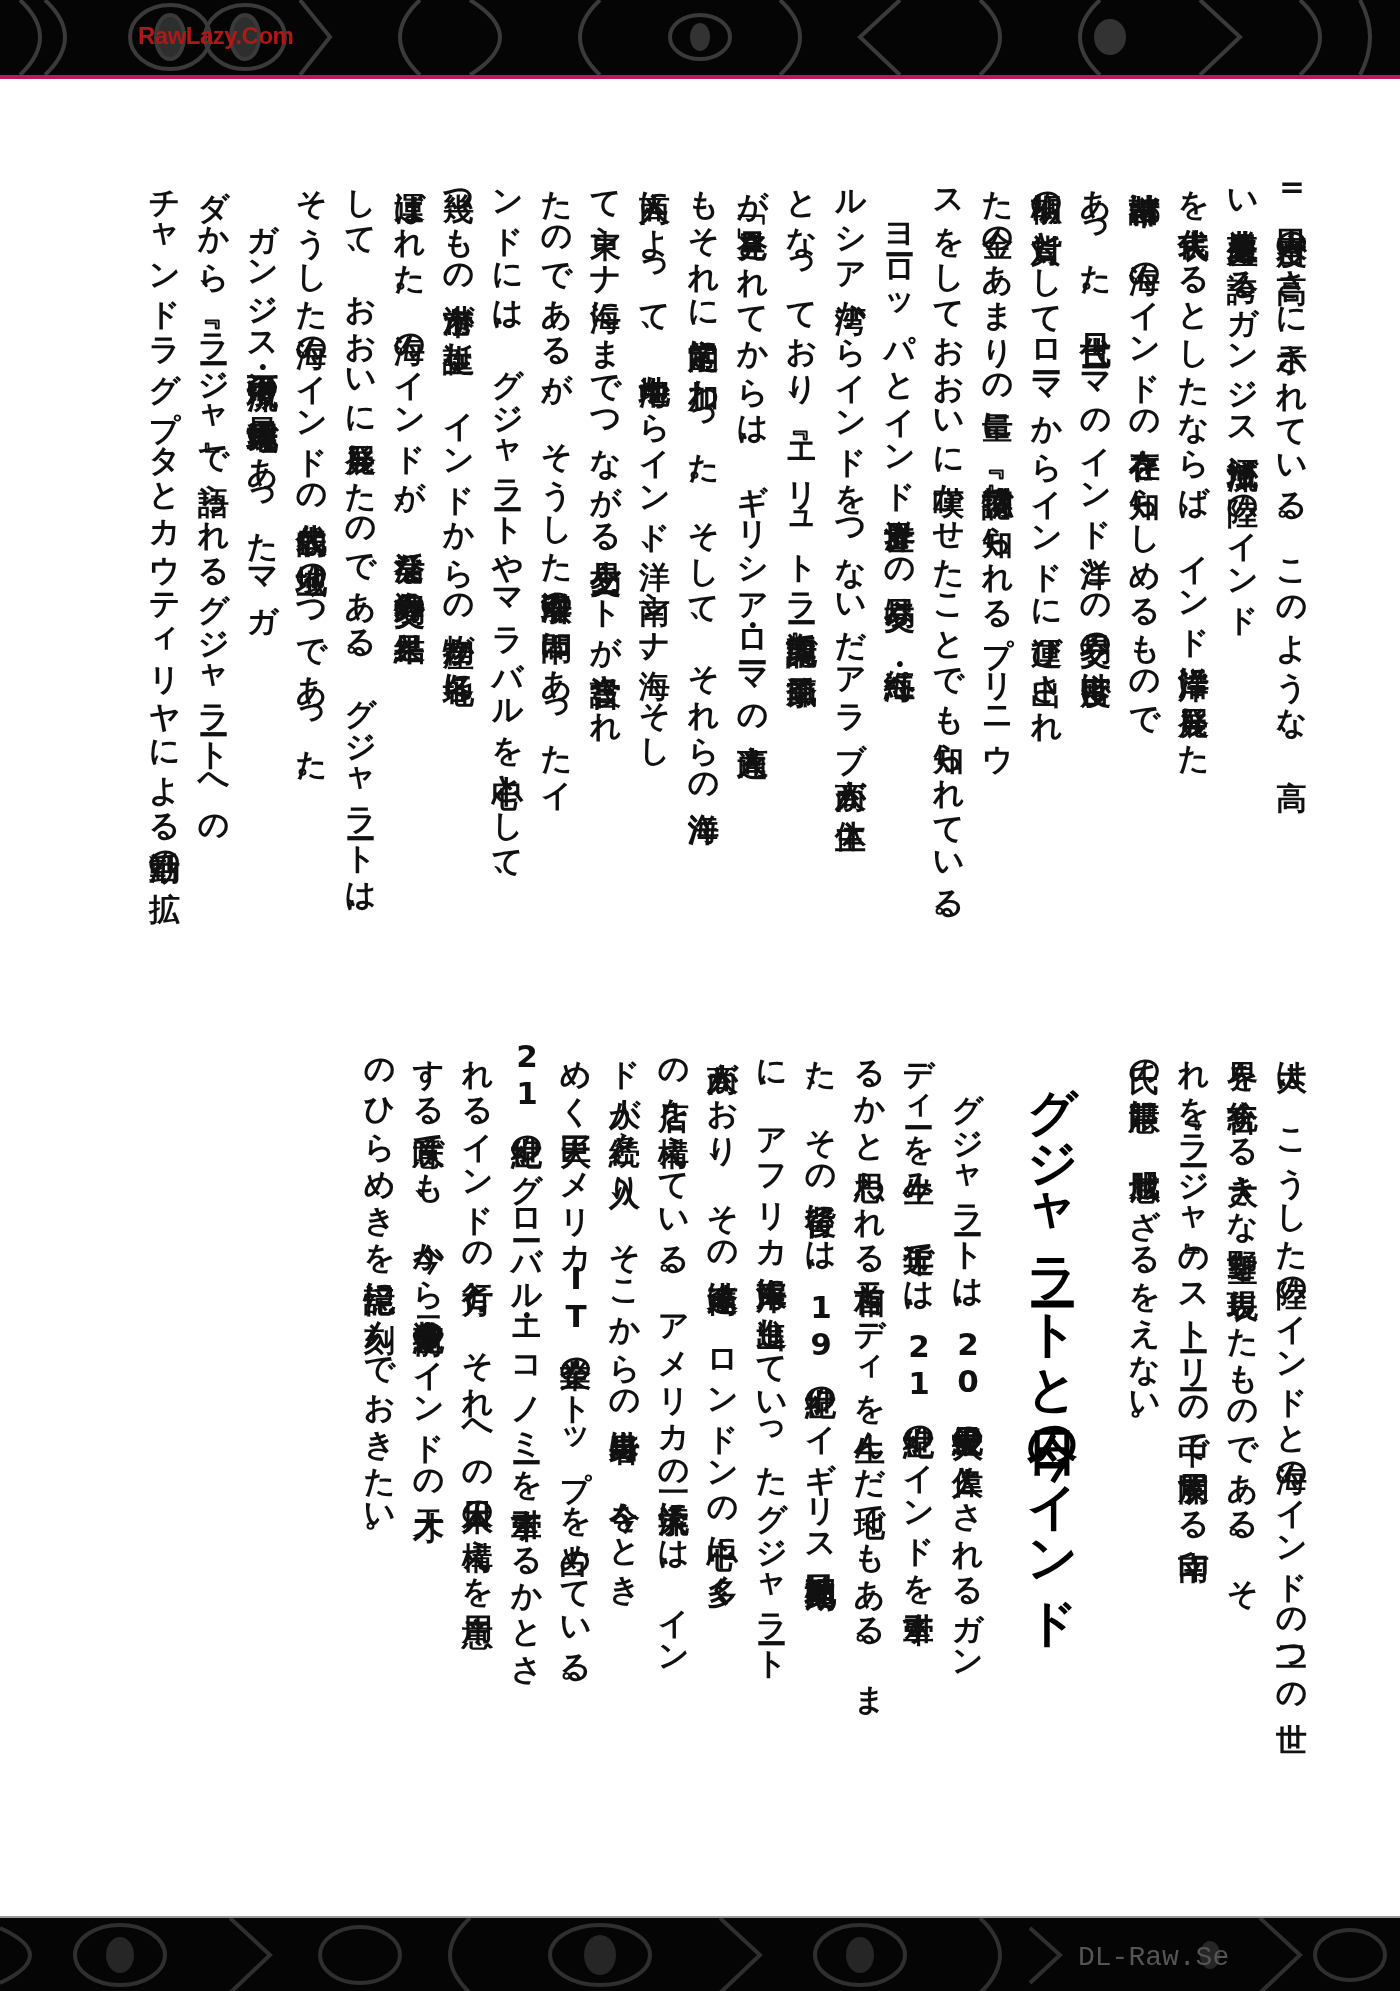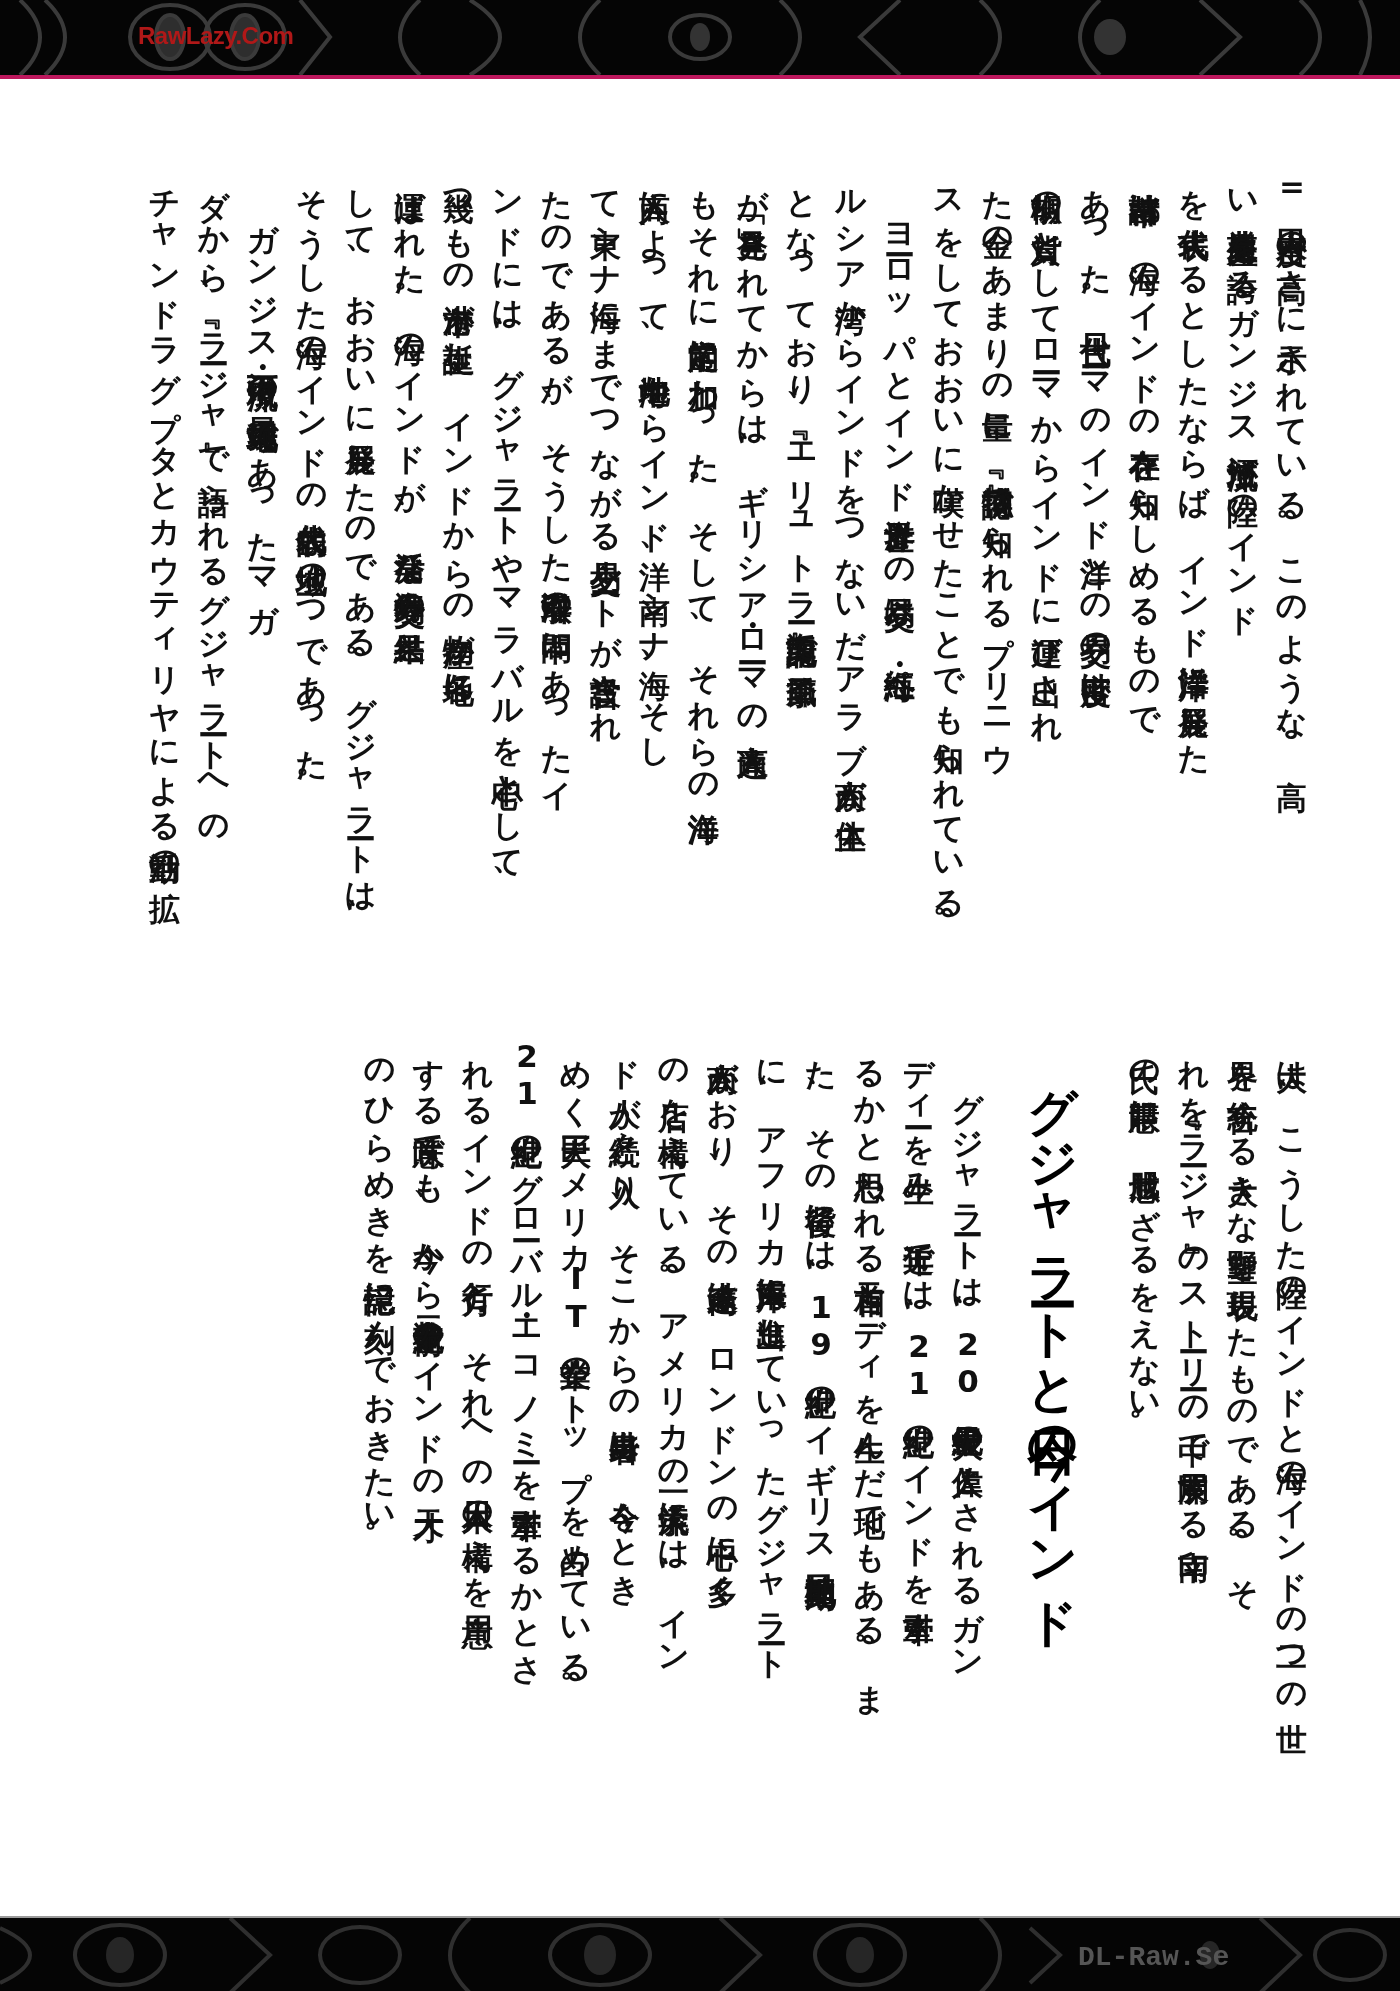--- a/index.html
+++ b/index.html
@@ -11,21 +11,21 @@
     position: absolute; left: 0; width: 1400px; background: #050505; overflow: hidden;
   }
   .band.top { top: 0; height: 75px; border-bottom: 4px solid #be185d; padding-left: 44px; }
   .band.bottom { top: 1916px; height: 75px; border-top: 2px solid #9a9a9a; }
   .band svg { position: absolute; left: 0; top: 0; }
   .wm-red {
     position: absolute; left: 138px; top: 22px; color: #b01818; font-size: 24px; font-weight: bold;
     font-family: "Liberation Sans", sans-serif; letter-spacing: -0.5px;
   }
   .wm-gray {
-    position: absolute; left: 1078px; top: 24px; color: #555; font-size: 28px; font-weight: bold;
+    position: absolute; left: 1078px; top: 24px; color: #555; font-size: 28px; font-weight: normal;
     font-family: "Liberation Mono", monospace;
   }
   .block {
     position: absolute; display: flex; flex-direction: row-reverse; gap: 0;
   }
   .block.top { right: 88px; top: 168px; }
   .block.bottom { right: 88px; top: 1038px; }
   .col {
     writing-mode: vertical-rl; text-orientation: upright;
     font-size: 31px; line-height: 41px; width: 41px; margin-left: 8px;

